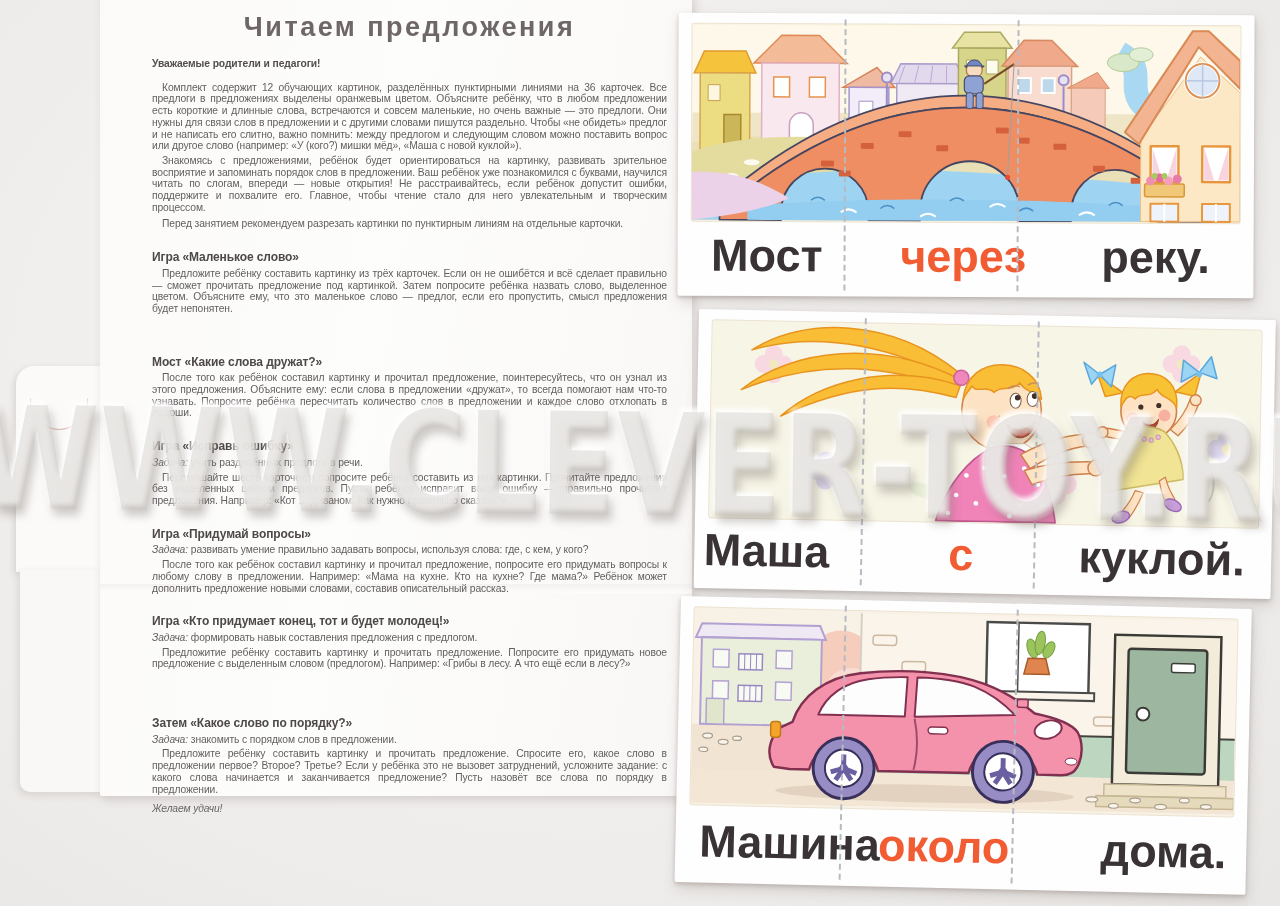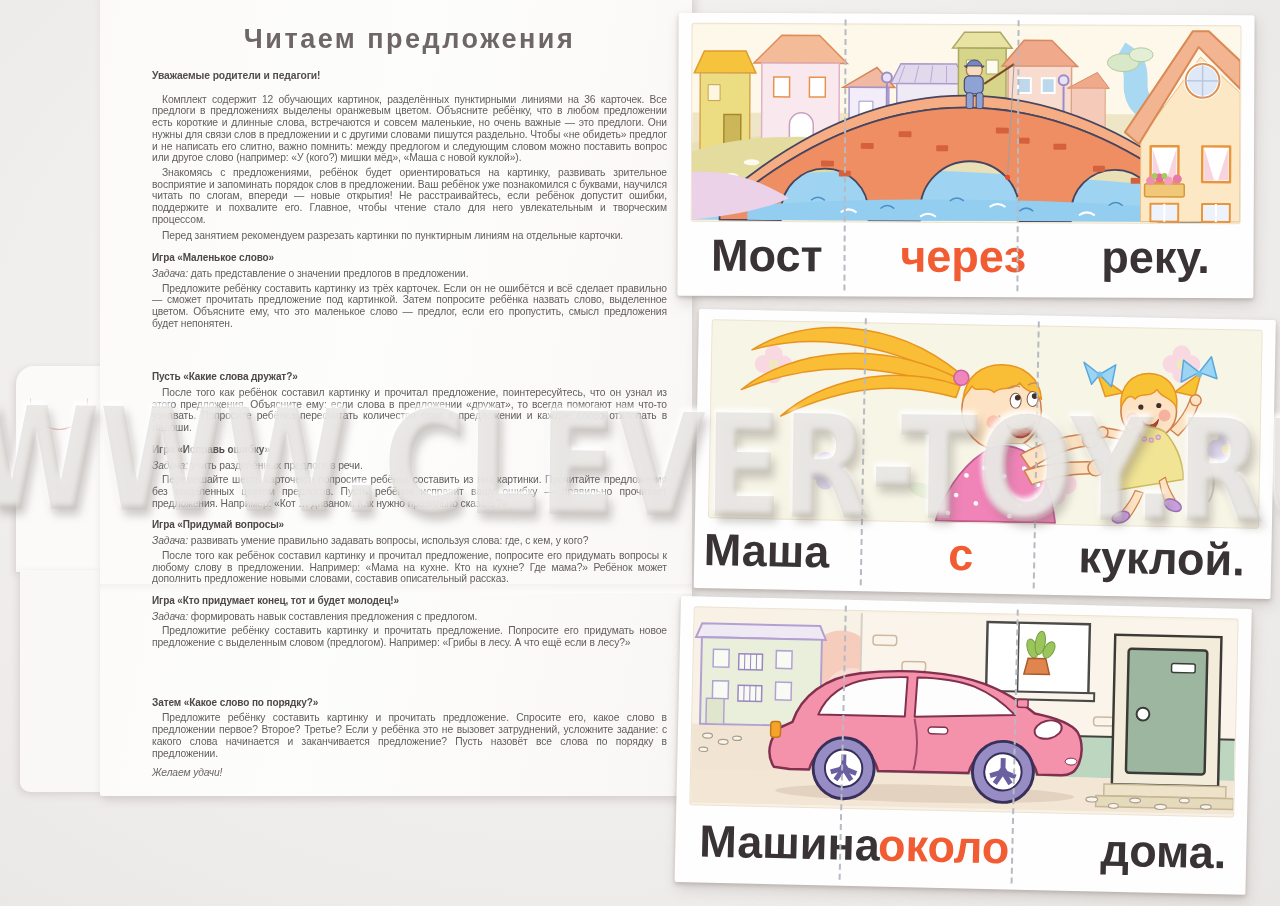--- a/index.html
+++ b/index.html
@@ -15,28 +15,28 @@
         border-radius:0 0 6px 10px;box-shadow:-2px 3px 7px rgba(185,175,170,.4);}
   .notch{position:absolute;left:30px;top:398px;width:56px;height:30px;border:1.6px solid transparent;
         border-bottom:1.6px solid #dcb6ae;border-left:1.6px solid #e6c6be;border-right:1.6px solid #e6c6be;
         border-radius:0 0 30px 30px;}
   
   .sheet{position:absolute;left:100px;top:-8px;width:592px;height:804px;
         background:linear-gradient(100deg,#fbfaf9 0%,#fdfdfc 45%,#f9f7f6 100%);
         box-shadow:3px 4px 10px rgba(172,162,157,.42);border-radius:2px;}
   .crease{position:absolute;left:0;right:0;top:592px;height:9px;
         background:linear-gradient(#f3f0ef,#fdfdfc);opacity:.85;}
-  .sheet-inner{position:absolute;left:52px;right:25px;top:32px;
+  .sheet-inner{position:absolute;left:52px;right:25px;top:20px;
         font-size:10.3px;line-height:11.7px;letter-spacing:-.1px;color:#635d5f;text-align:justify;}
   .sheet h1{margin:0 0 16px 0;text-align:center;font-size:27px;line-height:30px;font-weight:bold;
         color:#6e6667;letter-spacing:2.5px;}
   .lead{font-weight:bold;color:#534d4f;margin:6px 0 12px 0;}
   p.body{margin:3px 0;text-indent:10px;}
   p.noind{text-indent:10px;margin:5px 0 3px 0;}
-  .g-head{font-weight:bold;color:#4e4849;margin:10px 0 4px 0;font-size:10px;}
+  .g-head{font-weight:bold;color:#4e4849;margin:22px 0 4px 0;font-size:12px;}
   .g-head.gap-lg{margin-top:42px;}
   .g-head.gap-xl{margin-top:48px;}
   .task{margin:2px 0;}
   .task i{font-style:italic;}
   .closing{margin:14px 26px 0 26px;text-align:center;font-style:italic;color:#6b6466;}
   .wish{margin:8px 0 0 0;text-align:left;font-style:italic;color:#6b6466;}
   
   .card{position:absolute;background:#fefefe;border-radius:2px;
         box-shadow:0 2px 4px rgba(158,148,143,.55),2px 7px 14px rgba(158,148,143,.32);}
   #card-bridge{left:678px;top:14px;width:576px;height:283px;transform:rotate(.25deg);}
@@ -69,26 +69,25 @@
   <div class="crease"></div>
   <div class="sheet-inner">
     <h1>Читаем предложения</h1>
     <p class="lead">Уважаемые родители и педагоги!</p>
     <p class="body">Комплект содержит 12 обучающих картинок, разделённых пунктирными линиями на 36 карточек. Все предлоги в предложениях выделены оранжевым цветом. Объясните ребёнку, что в любом предложении есть короткие и длинные слова, встречаются и совсем маленькие, но очень важные — это предлоги. Они нужны для связи слов в предложении и с другими словами пишутся раздельно. Чтобы «не обидеть» предлог и не написать его слитно, важно помнить: между предлогом и следующим словом можно поставить вопрос или другое слово (например: «У (кого?) мишки мёд», «Маша с новой куклой»).</p>
     <p class="body">Знакомясь с предложениями, ребёнок будет ориентироваться на картинку, развивать зрительное восприятие и запоминать порядок слов в предложении. Ваш ребёнок уже познакомился с буквами, научился читать по слогам, впереди — новые открытия! Не расстраивайтесь, если ребёнок допустит ошибки, поддержите и похвалите его. Главное, чтобы чтение стало для него увлекательным и творческим процессом.</p>
     <p class="noind">Перед занятием рекомендуем разрезать картинки по пунктирным линиям на отдельные карточки.</p>
 
     <div>
       <p class="g-head">Игра «Маленькое слово»</p>
-      <p class="task"><i>Задача:</i> <span>дать представление о значении предлогов в предложении.</span></p>
       <p class="body">Предложите ребёнку составить картинку из трёх карточек. Если он не ошибётся и всё сделает правильно — сможет прочитать предложение под картинкой. Затем попросите ребёнка назвать слово, выделенное цветом. Объясните ему, что это маленькое слово — предлог, если его пропустить, смысл предложения будет непонятен.</p>
     </div>
 
     <div>
-      <p class="g-head gap-lg">Пусть «Какие слова дружат?»</p>
+      <p class="g-head gap-lg">Мост «Какие слова дружат?»</p>
       <p class="body">После того как ребёнок составил картинку и прочитал предложение, поинтересуйтесь, что он узнал из этого предложения. Объясните ему: если слова в предложении «дружат», то всегда помогают нам что-то узнавать. Попросите ребёнка пересчитать количество слов в предложении и каждое слово отхлопать в ладоши.</p>
     </div>
 
     <div>
       <p class="g-head">Игра «Исправь ошибку»</p>
       <p class="task"><i>Задача:</i> <span>учить разделённых предлоги в речи.</span></p>
       <p class="body">Перемешайте шесть карточек и попросите ребёнка составить из них картинки. Прочитайте предложения без выделенных цветом предлогов. Пусть ребёнок исправит вашу ошибку — правильно прочитает предложения. Например: «Кот … диваном. Как нужно правильно сказать?»</p>
     </div>
 
     <div>
@@ -98,20 +97,21 @@
     </div>
 
     <div>
       <p class="g-head">Игра «Кто придумает конец, тот и будет молодец!»</p>
       <p class="task"><i>Задача:</i> <span>формировать навык составления предложения с предлогом.</span></p>
       <p class="body">Предложитие ребёнку составить картинку и прочитать предложение. Попросите его придумать новое предложение с выделенным словом (предлогом). Например: «Грибы в лесу. А что ещё если в лесу?»</p>
     </div>
 
     <div>
       <p class="g-head gap-xl">Затем «Какое слово по порядку?»</p>
+      <p class="task"><i>Задача:</i> <span>знакомить с порядком слов в предложении.</span></p>
       <p class="body">Предложите ребёнку составить картинку и прочитать предложение. Спросите его, какое слово в предложении первое? Второе? Третье? Если у ребёнка это не вызовет затруднений, усложните задание: с какого слова начинается и заканчивается предложение? Пусть назовёт все слова по порядку в предложении.</p>
     </div>
 
     <p class="wish">Желаем удачи!</p>
   </div>
 </div>
 
 <div class="card" id="card-bridge">
   <div class="art">
     <svg viewBox="0 0 552 196">

